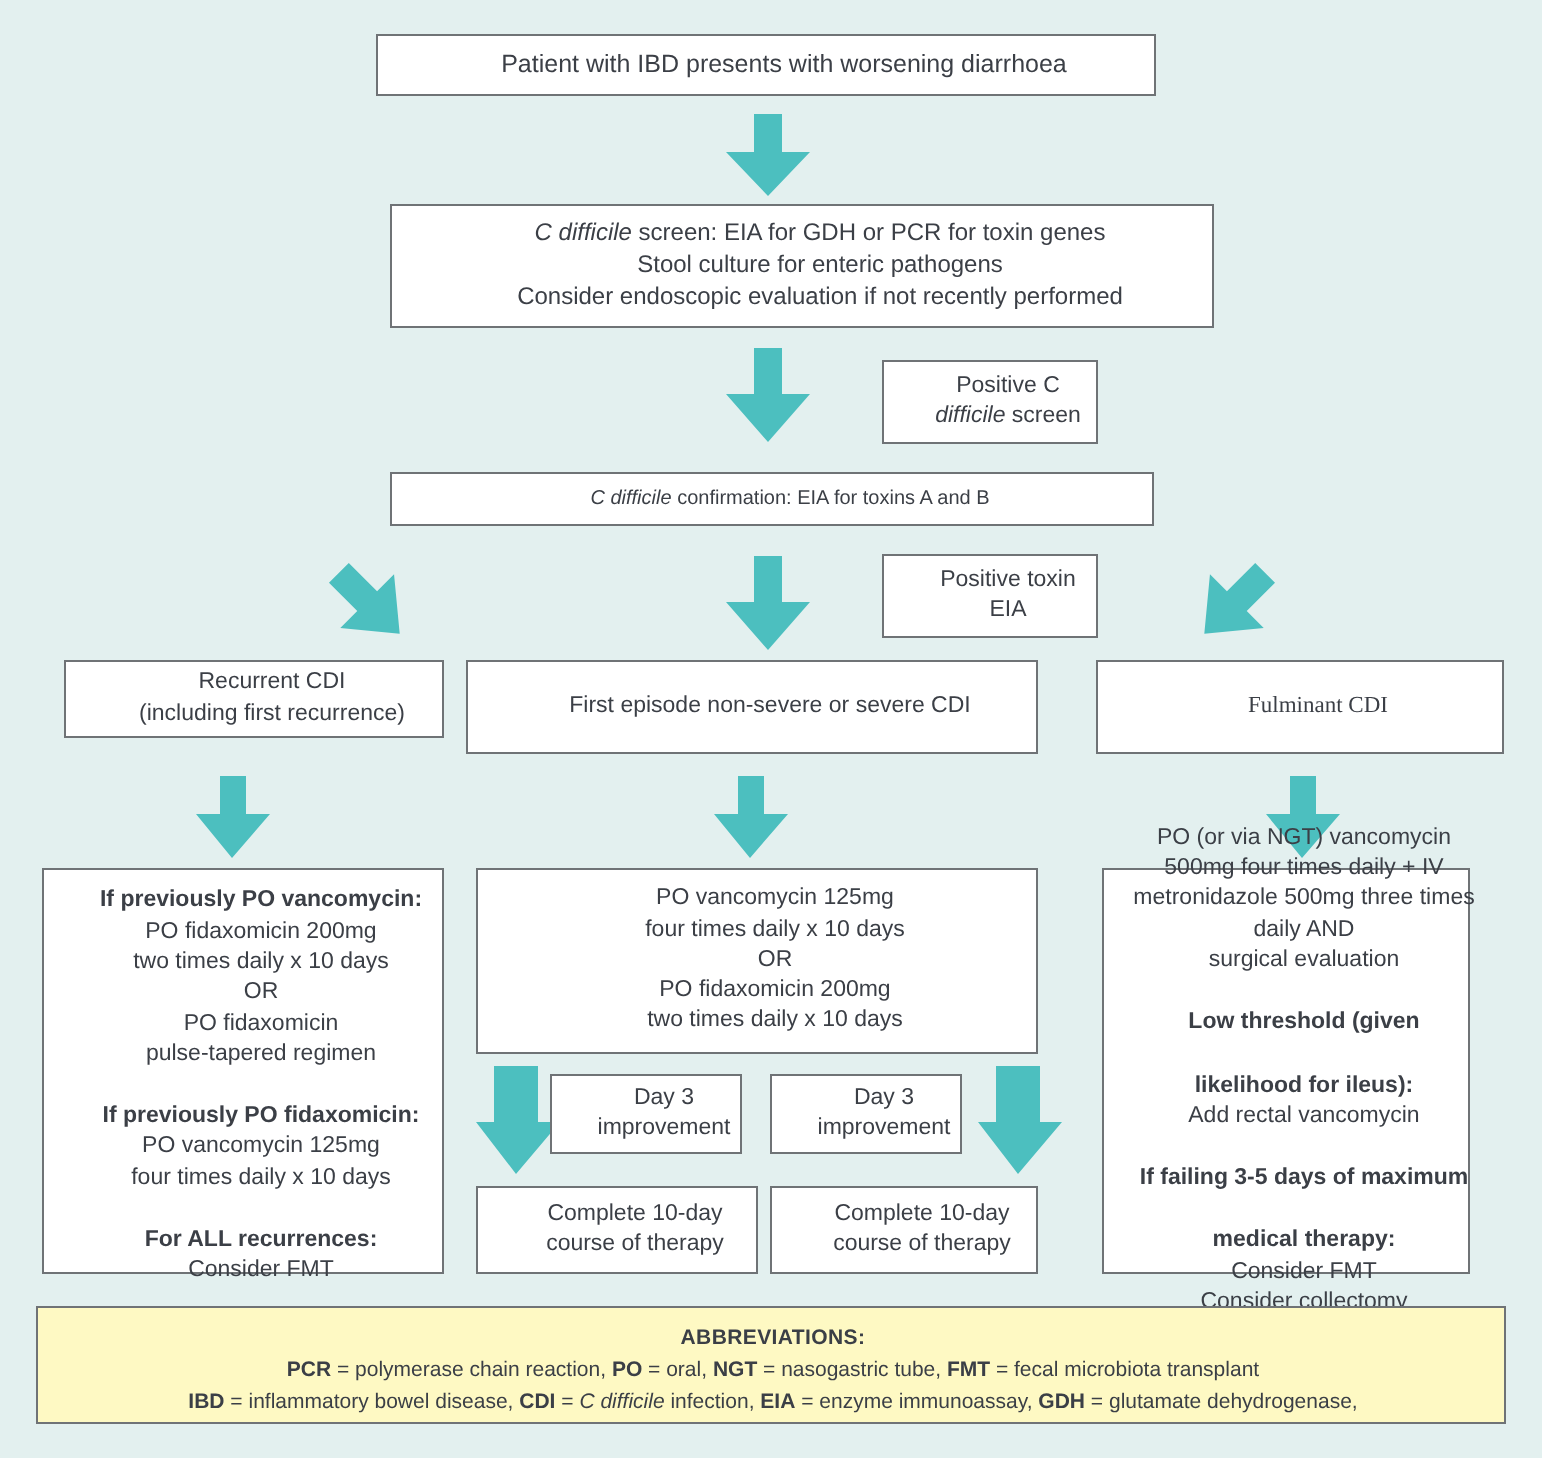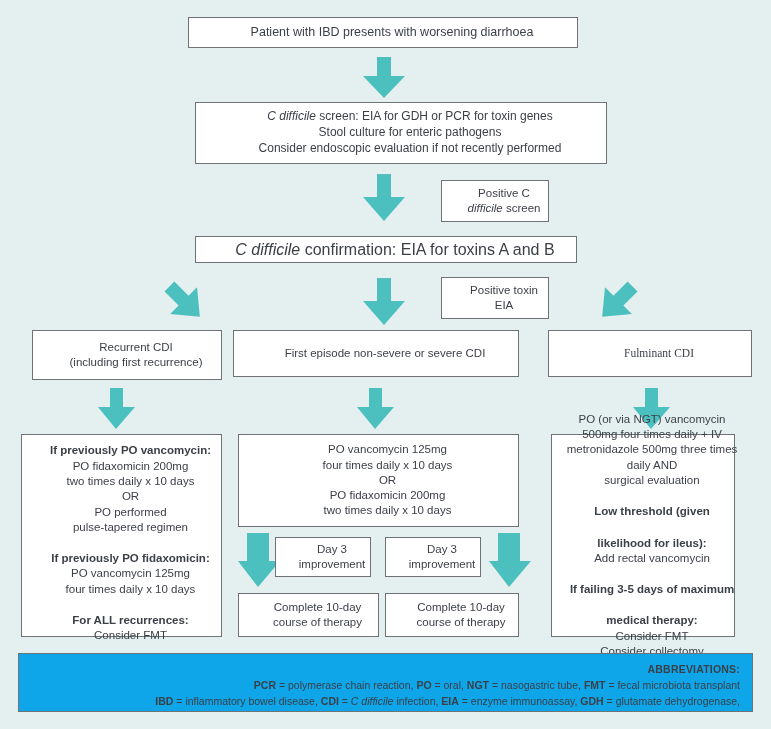--- a/index.html
+++ b/index.html
@@ -42,27 +42,27 @@
   }
   .arrow svg { display: block; }
 
   
   #abbrev {
     position: absolute;
     left: 18px;
     top: 653px;
     width: 735px;
     height: 59px;
-    background: #0ea5e9;
+    background: #fef9c3;
     border: 1.5px solid #6f7376;
     box-sizing: border-box;
     padding: 8px 12px 6px 14px;
     font-size: 10.5px;
     line-height: 1.5;
-    text-align: right;
+    text-align: center;
     color: #3b3f46;
   }
   #abbrev .title { font-weight: bold; letter-spacing: .2px; font-size: 10.5px; }
   #abbrev .row { white-space: nowrap; }
 </style>
 </head>
 <body>
 
 <div id="page">
 
@@ -86,21 +86,21 @@
     <svg width="58" height="48" viewBox="0 0 58 48">
       <polygon points="22,0 36,0 36,23 50,23 29,47 8,23 22,23" fill="#4cbfbf"></polygon>
     </svg>
   </div>
 
   <div class="box" style="left:441px; top:180px; width:108px; height:42px; font-size:11.5px;">
       <span class="ln">Positive C</span>
       <span class="ln"><span class="it">difficile</span> screen</span>
     </div>
 
-  <div class="box" style="left:195px; top:236px; width:382px; height:27px; font-size:16px;">
+  <div class="box" style="left:195px; top:236px; width:382px; height:27px; font-size:10px;">
       <span class="ln"><span class="it">C difficile</span> confirmation: EIA for toxins A and B</span>
     </div>
 
   <div class="arrow" style="left:154px; top:278px; width:62px; height:48px;">
     <svg width="62" height="48" viewBox="0 0 62 48">
       <g transform="rotate(-45 31 24)">
         <polygon points="24,2 38,2 38,22 50,22 31,45 12,22 24,22" fill="#4cbfbf"></polygon>
       </g>
     </svg>
   </div>
@@ -117,21 +117,21 @@
         <polygon points="24,2 38,2 38,22 50,22 31,45 12,22 24,22" fill="#4cbfbf"></polygon>
       </g>
     </svg>
   </div>
 
   <div class="box" style="left:441px; top:277px; width:108px; height:42px; font-size:11.5px;">
       <span class="ln">Positive toxin</span>
       <span class="ln">EIA</span>
     </div>
 
-  <div class="box" style="left:32px; top:330px; width:190px; height:50px; font-size:11.5px;">
+  <div class="box" style="left:32px; top:330px; width:190px; height:39px; font-size:11.5px;">
       <span class="ln">Recurrent CDI</span>
       <span class="ln">(including first recurrence)</span>
     </div>
 
   <div class="box" style="left:233px; top:330px; width:286px; height:47px; font-size:11.5px;">
       <span class="ln">First episode non-severe or severe CDI</span>
     </div>
 
   <div class="box" style="left:548px; top:330px; width:204px; height:47px; font-size:11.5px;font-family:Liberation Serif, serif;">
       <span class="ln">Fulminant CDI</span>
@@ -151,21 +151,21 @@
     <svg width="48" height="42" viewBox="0 0 48 42">
       <polygon points="17,0 30,0 30,19 42,19 23,41 5,19 17,19" fill="#4cbfbf"></polygon>
     </svg>
   </div>
 
   <div class="box" style="left:21px; top:434px; width:201px; height:203px; font-size:11.5px; justify-content:center;">
       <span class="ln bd">If previously PO vancomycin:</span>
       <span class="ln">PO fidaxomicin 200mg</span>
       <span class="ln">two times daily x 10 days</span>
       <span class="ln">OR</span>
-      <span class="ln">PO performed</span>
+      <span class="ln">PO fidaxomicin</span>
       <span class="ln">pulse-tapered regimen</span>
       <div class="gap"></div>
       <span class="ln bd">If previously PO fidaxomicin:</span>
       <span class="ln">PO vancomycin 125mg</span>
       <span class="ln">four times daily x 10 days</span>
       <div class="gap"></div>
       <span class="ln bd">For ALL recurrences:</span>
       <span class="ln">Consider FMT</span>
     </div>
 

